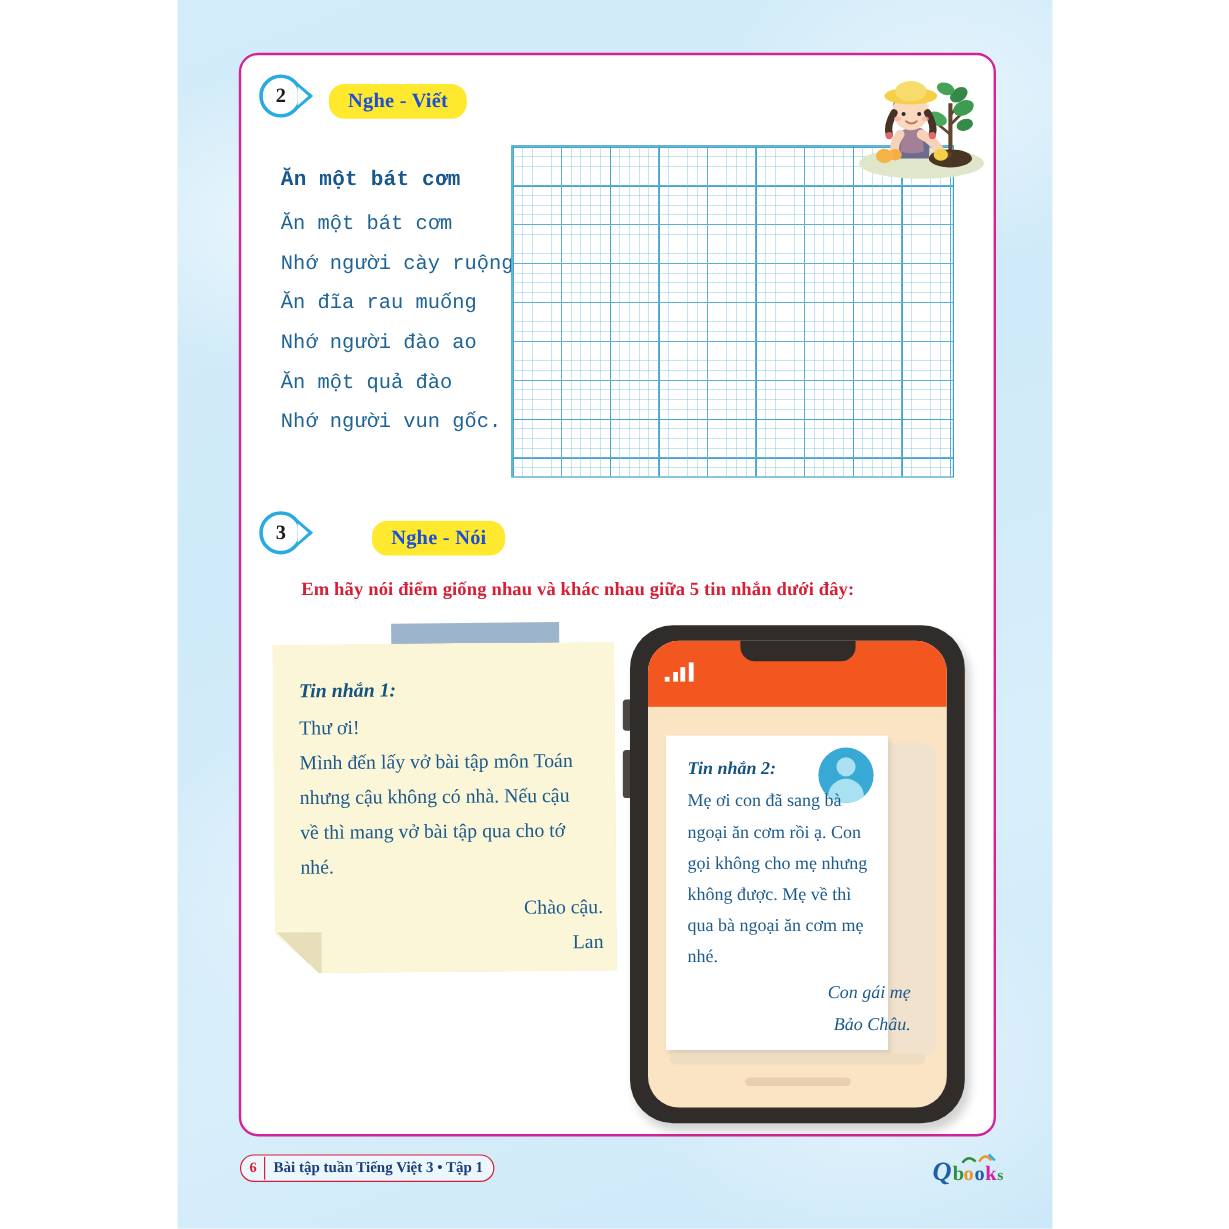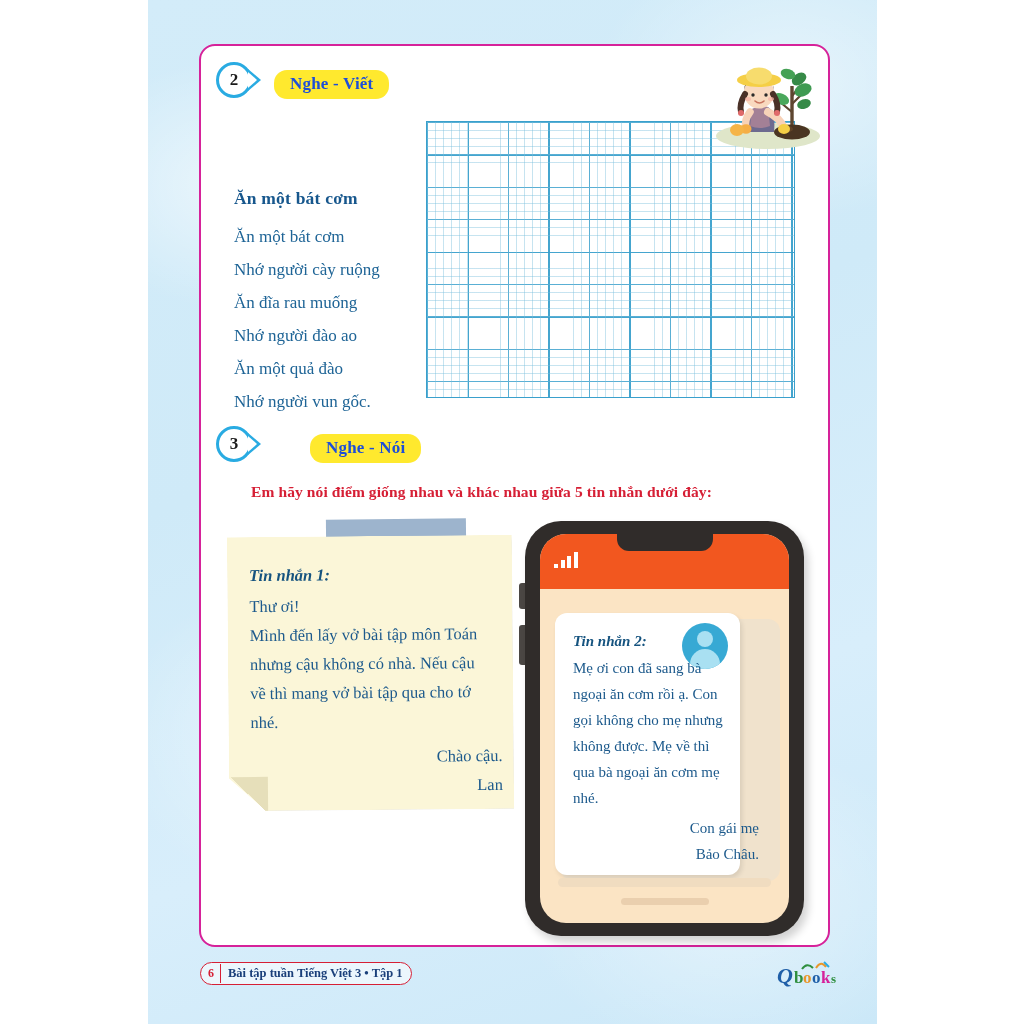--- a/index.html
+++ b/index.html
@@ -82,23 +82,22 @@
     color: #1d4ed8;
     letter-spacing: .2px;
     white-space: nowrap;
   }
 
   
   #poem {
     position: absolute;
     left: 234px; top: 140px;
     width: 200px;
-    font-family: Liberation Serif, serif;
+    font-family: Liberation Mono, monospace;
     color: #1a5b8f;
-    margin-top: 48px;
   }
   #poem .ptitle {
     font-weight: bold;
     font-size: 17.5px;
     color: #17578d;
     margin-bottom: 11px;
     letter-spacing: .2px;
   }
   #poem .pline {
     font-size: 17px;
@@ -218,41 +217,41 @@
   #signal i { display:block; width: 4px; background: #ffffff; }
   #signal i:nth-child(1){ height: 4px; }
   #signal i:nth-child(2){ height: 8px; }
   #signal i:nth-child(3){ height: 12px; }
   #signal i:nth-child(4){ height: 16px; }
 
   #msg-card {
     position: absolute; left: 15px; top: 79px;
     width: 185px; height: 262px;
     background: #ffffff;
-    border-radius: 12px;
+    border-radius: 0;
     box-shadow: 2px 3px 5px rgba(0,0,0,.10);
   }
   #msg-card-shadow {
     position: absolute; left: 21px; top: 85px;
     width: 219px; height: 262px;
     background: #f0e2cc;
     border-radius: 12px;
   }
   #msg-text {
     position: absolute; left: 18px; top: 20px;
     width: 186px;
     font-family: "Liberation Serif", serif;
     color: #1d5a8c;
   }
   #msg-text .mlabel {
     font-weight: bold; font-style: italic;
     font-size: 15px; color: #15537f; margin-bottom: 5px;
   }
   #msg-text .mline { font-size: 15px; line-height: 26px; }
-  #msg-text .msign { text-align: right; font-size: 15px; line-height: 26px; }
+  #msg-text .msign { text-align: right; font-size: 15px; line-height: 26px; font-style: italic; }
   #msg-text .msign.first { margin-top: 4px; }
 
   #avatar {
     position: absolute; right: 12px; top: 10px;
     width: 46px; height: 46px; border-radius: 50%;
     background: #37a9d4;
     overflow: hidden;
   }
   #avatar .head {
     position: absolute; left: 50%; top: 8px; transform: translateX(-50%);

